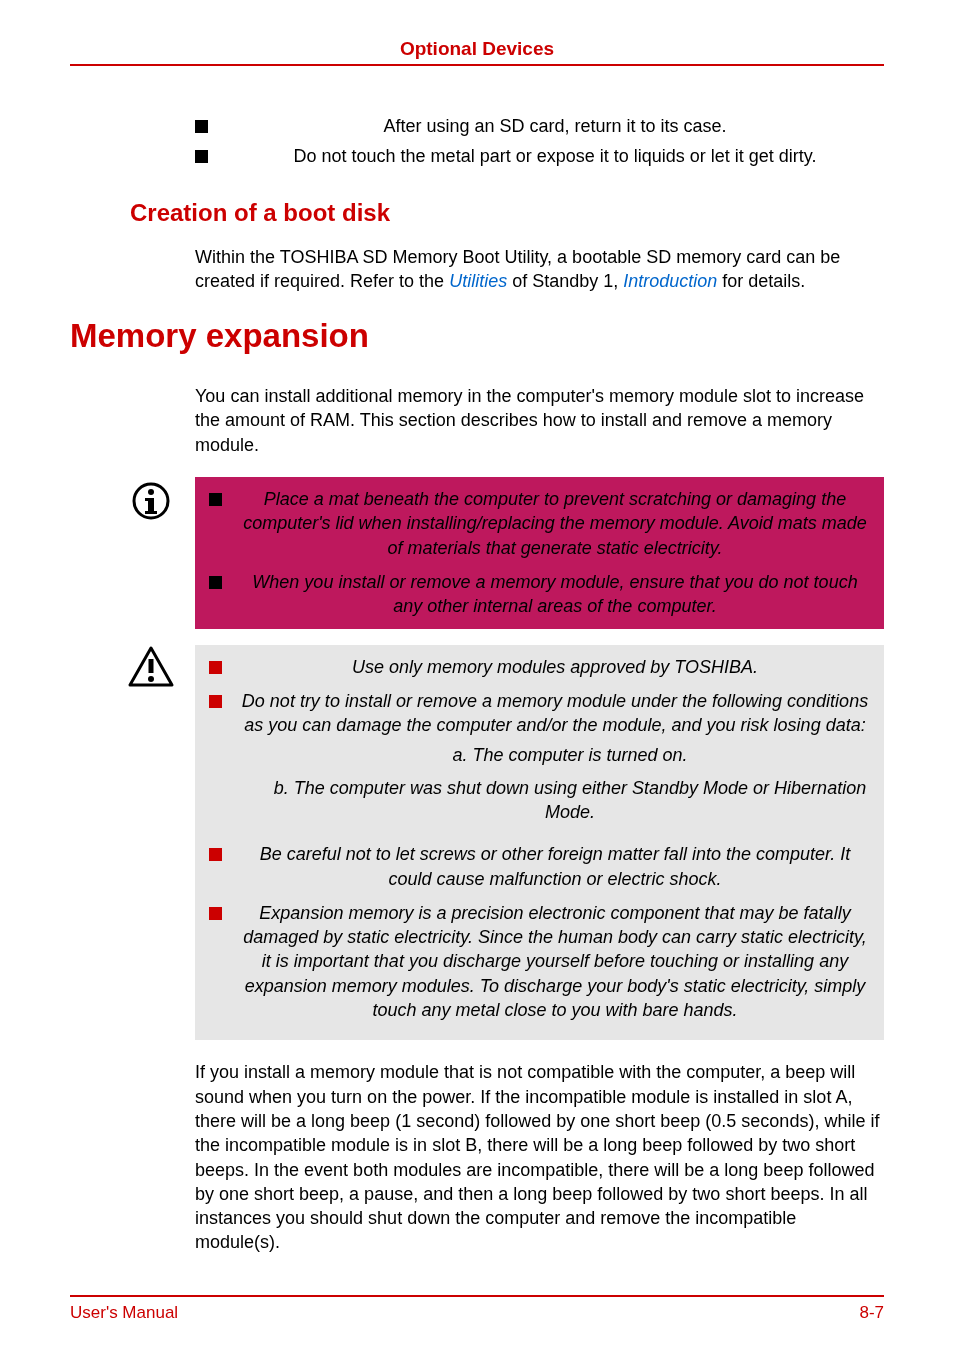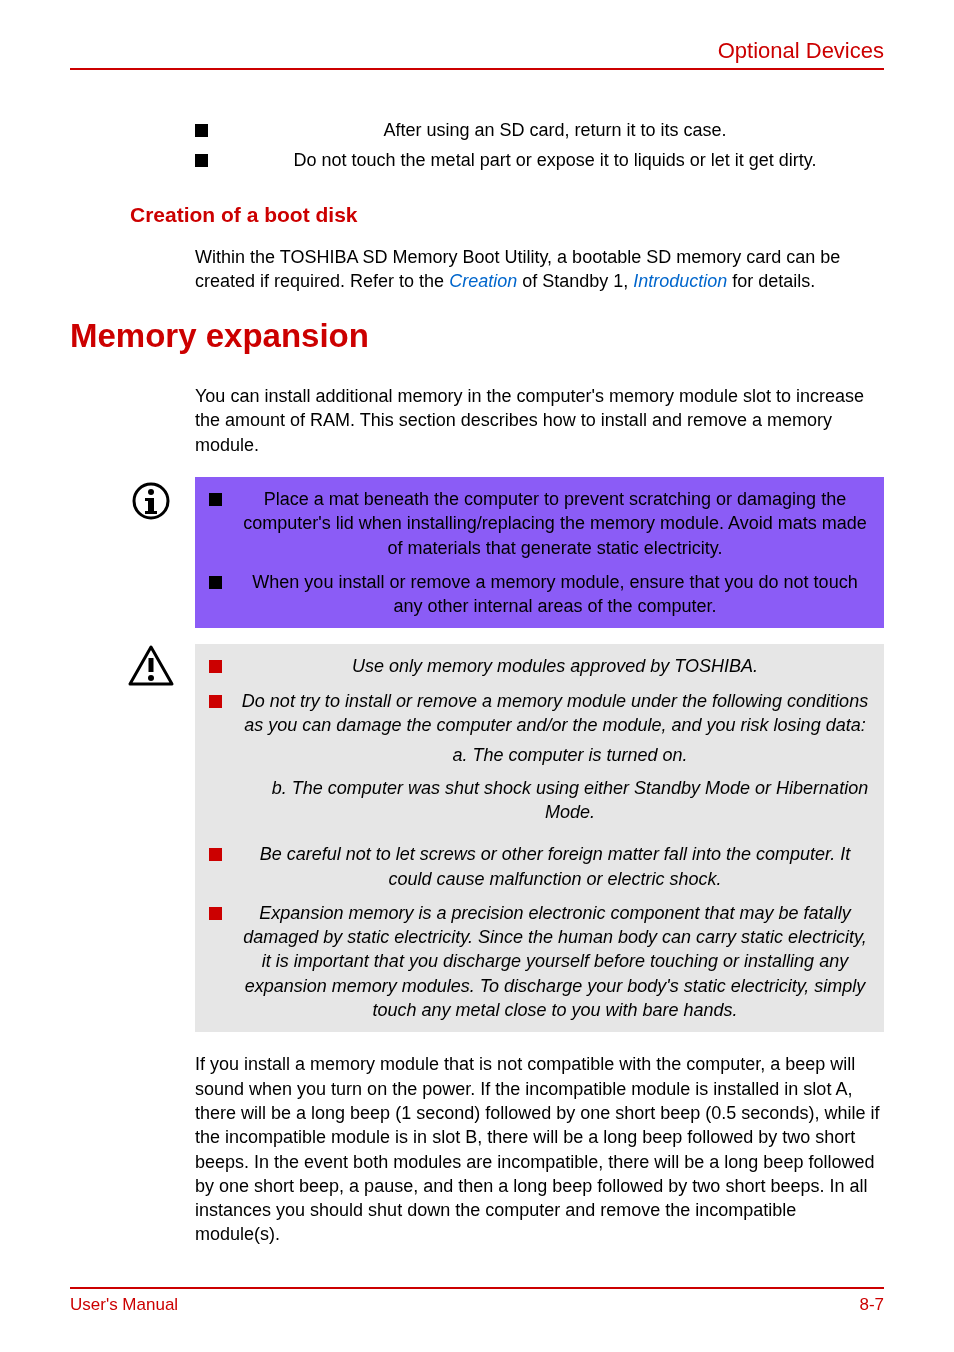--- a/index.html
+++ b/index.html
@@ -17,23 +17,24 @@
     }
     .page {
       padding: 38px 70px 50px 70px;
     }
     .header {
       border-bottom: 2px solid #c00;
       padding-bottom: 4px;
       margin-bottom: 48px;
     }
     .header-text {
-      text-align: right;
-      color: #c00;
-      font-size: 22px;
+      text-align: center;
+      color: #c00;
+      font-size: 19px;
+      font-weight: bold;
     }
     .content {
       font-size: 18px;
       line-height: 1.35;
     }
     .bullet-list {
       margin-left: 125px;
       margin-bottom: 28px;
     }
     .bullet-item {
@@ -50,21 +51,21 @@
       margin-right: 18px;
     }
     .bullet-square.red {
       background: #c00;
     }
     .bullet-text {
       flex: 1;
     }
     .h2-red {
       color: #c00;
-      font-size: 21px;
+      font-size: 24px;
       font-weight: bold;
       margin-left: 60px;
       margin-bottom: 16px;
       font-family: Arial, sans-serif;
     }
     .body-para {
       margin-left: 125px;
       margin-bottom: 20px;
     }
     .body-para .link {
@@ -73,24 +74,25 @@
     }
     .h1-red {
       color: #c00;
       font-size: 33px;
       font-weight: bold;
       margin-top: 14px;
       margin-bottom: 26px;
       font-family: Arial, sans-serif;
     }
     .note-block {
-      background: #8b5cf6;
+      background: #be185d;
       margin-left: 125px;
       padding: 10px 14px 10px 14px;
       margin-bottom: 16px;
+      font-style: italic;
     }
     .note-block .bullet-item {
       margin-bottom: 10px;
     }
     .note-block .bullet-item:last-child {
       margin-bottom: 0;
     }
     .info-icon-wrap {
       position: absolute;
       left: 56px;
@@ -104,21 +106,21 @@
       background: #e6e6e6;
       margin-left: 125px;
       padding: 10px 14px 10px 14px;
       margin-bottom: 20px;
       font-style: italic;
     }
     .warn-block .bullet-item {
       margin-bottom: 10px;
     }
     .warn-block .bullet-item:last-child {
-      margin-bottom: 0;
+      margin-bottom: 8px;
     }
     .sub-letters {
       margin-left: 30px;
       margin-top: 6px;
     }
     .sub-letter {
       margin-bottom: 8px;
     }
     .footer {
       display: flex;
@@ -155,21 +157,21 @@
       </div>
       <div class="bullet-item">
         <div class="bullet-square"></div>
         <div class="bullet-text">Do not touch the metal part or expose it to liquids or let it get dirty.</div>
       </div>
     </div>
 
     <div class="h2-red">Creation of a boot disk</div>
 
     <div class="body-para">
-      <span>Within the TOSHIBA SD Memory Boot Utility, a bootable SD memory card can be created if required. Refer to the </span><span class="link">Creation</span><span> of Standby 1, </span><span class="link">Introduction</span><span> for details.</span>
+      <span>Within the TOSHIBA SD Memory Boot Utility, a bootable SD memory card can be created if required. Refer to the </span><span class="link">Utilities</span><span> of Standby 1, </span><span class="link">Introduction</span><span> for details.</span>
     </div>
 
     <div class="h1-red">Memory expansion</div>
 
     <div class="body-para">You can install additional memory in the computer's memory module slot to increase the amount of RAM. This section describes how to install and remove a memory module.</div>
 
     <div class="note-wrapper">
       <div class="info-icon-wrap">
         <svg class="info-icon-svg" viewBox="0 0 44 44">
           <circle cx="22" cy="24" r="17" fill="none" stroke="#000" stroke-width="3"></circle>
@@ -203,21 +205,21 @@
         <div class="bullet-item">
           <div class="bullet-square red"></div>
           <div class="bullet-text">Use only memory modules approved by TOSHIBA.</div>
         </div>
         <div class="bullet-item">
           <div class="bullet-square red"></div>
           <div class="bullet-text">
             <span>Do not try to install or remove a memory module under the following conditions as you can damage the computer and/or the module, and you risk losing data:</span>
             <div class="sub-letters">
               <div class="sub-letter">a. The computer is turned on.</div>
-              <div class="sub-letter">b. The computer was shut shock using either Standby Mode or Hibernation Mode.</div>
+              <div class="sub-letter">b. The computer was shut down using either Standby Mode or Hibernation Mode.</div>
             </div>
           </div>
         </div>
         <div class="bullet-item">
           <div class="bullet-square red"></div>
           <div class="bullet-text">Be careful not to let screws or other foreign matter fall into the computer. It could cause malfunction or electric shock.</div>
         </div>
         <div class="bullet-item">
           <div class="bullet-square red"></div>
           <div class="bullet-text">Expansion memory is a precision electronic component that may be fatally damaged by static electricity. Since the human body can carry static electricity, it is important that you discharge yourself before touching or installing any expansion memory modules. To discharge your body's static electricity, simply touch any metal close to you with bare hands.</div>

